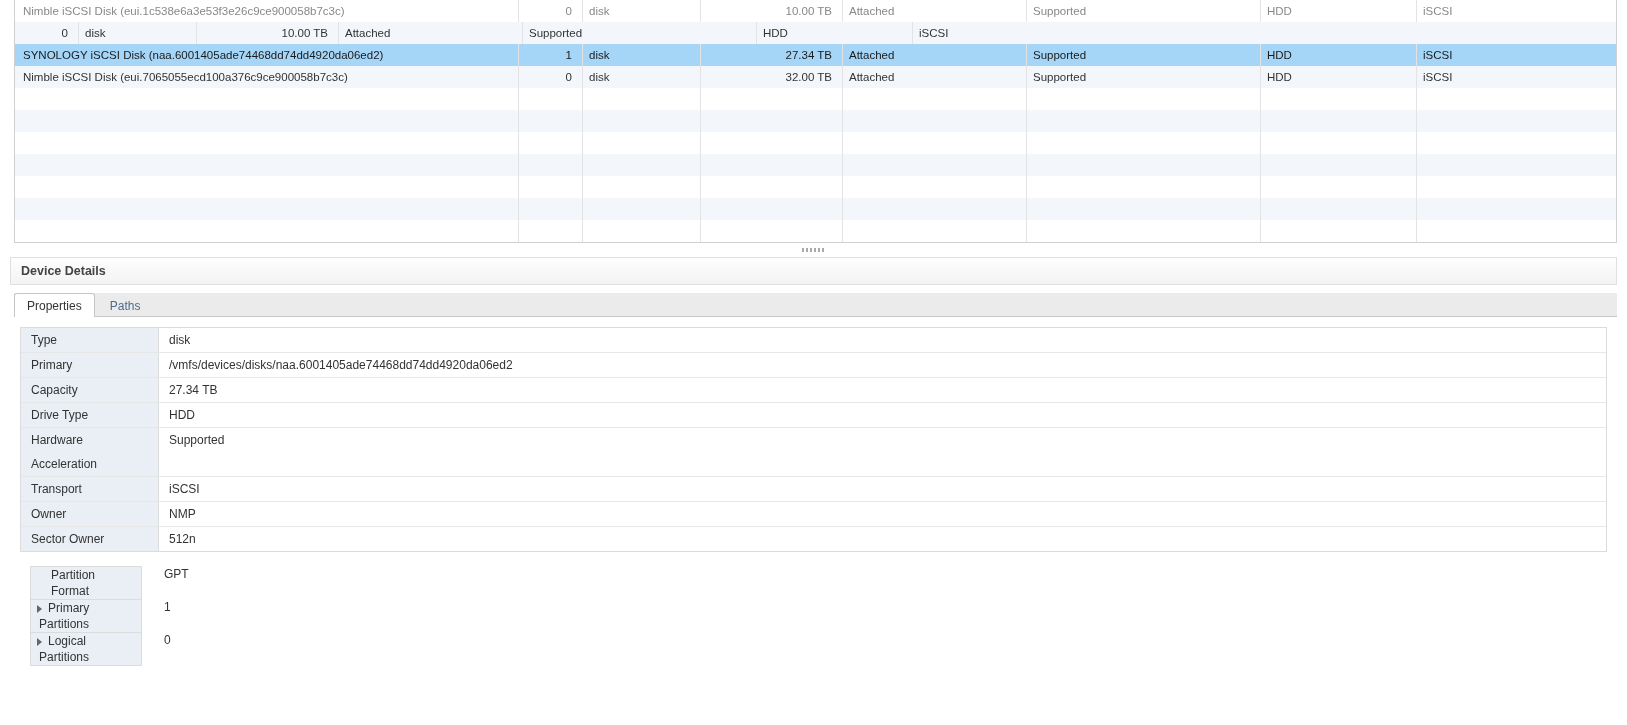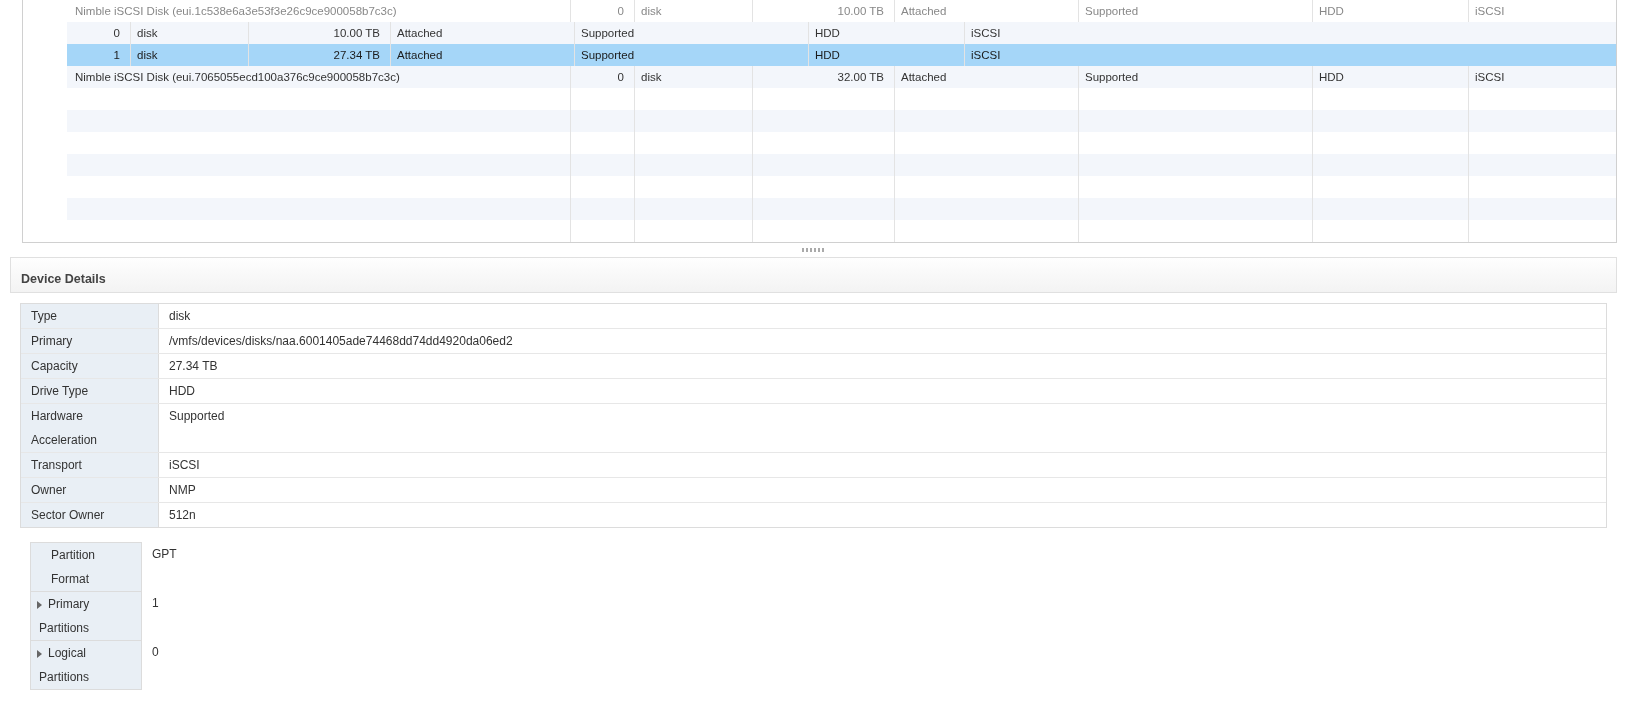--- a/index.html
+++ b/index.html
@@ -10,23 +10,22 @@
     color: #333;
     background: #fff;
     width: 1627px;
   }
   .container { width: 1627px; }
 
   
   .grid {
     border: 1px solid #d0d0d0;
     border-top: none;
-    margin: 0 10px 0 22px;
+    margin: 0 10px 0 14px;
     overflow: hidden;
-    padding-left: 44px;
   }
   .grid-body { }
   .grid-row {
     display: flex;
     height: 22px;
     line-height: 22px;
     font-size: 11.5px;
     color: #333;
   }
   .grid-row:nth-child(even) { background: #f3f6fb; }
@@ -59,21 +58,21 @@
     width: 24px; height: 4px;
     background: repeating-linear-gradient(to right, #aaa 0 2px, transparent 2px 4px);
     cursor: row-resize;
   }
 
   
   .section-title {
     font-size: 12.5px;
     font-weight: 600;
     color: #444;
-    padding: 14px 0 6px 10px;
+    padding: 6px 0 6px 10px;
     background: linear-gradient(#fefefe,#f3f3f3);
     border: 1px solid #e0e0e0;
     margin: 0 10px;
   }
 
   
   .tabs {
     display: flex;
     align-items: flex-end;
     margin: 8px 10px 0 14px;
@@ -148,28 +147,28 @@
     border-left: 5px solid #666;
     margin: 0 6px 0 2px;
     vertical-align: middle;
   }
   .prop-label .expander, .pd-label .expander, .mp-label .expander { margin-left: -2px; }
 
   
   .pd-table { margin-left: 20px; width: calc(100% - 40px); }
   .pd-row {
     display: flex;
-    min-height: 24px; line-height: 24px; font-size: 12px;
+    min-height: 24px; line-height: 16px; font-size: 12px;
   }
   .pd-label {
     width: 112px; padding: 0 8px; background: #e9eff5; color:#333;
     border: 1px solid #dcdcdc; border-bottom:none;
   }
   .pd-row:last-child .pd-label { border-bottom:1px solid #dcdcdc;}
-  .pd-value { padding: 0 10px; color:#333; }
+  .pd-value { padding: 0 22px; color:#333; }
 
 </style>
 </head>
 <body>
 
 <div class="container">
 
   <div class="grid">
     <div class="grid-body" id="grid-body">
         <div class="grid-row faded">
@@ -185,20 +184,21 @@
         <div class="grid-row">
           <div class="grid-cell c-lun num">0</div>
           <div class="grid-cell c-type">disk</div>
           <div class="grid-cell c-cap num">10.00 TB</div>
           <div class="grid-cell c-status">Attached</div>
           <div class="grid-cell c-hw">Supported</div>
           <div class="grid-cell c-drive">HDD</div>
           <div class="grid-cell c-trans">iSCSI</div>
         </div>
         <div class="grid-row selected">
+          <div class="grid-cell c-name">SYNOLOGY iSCSI Disk (naa.6001405ade74468dd74dd4920da06ed2)</div>
           <div class="grid-cell c-lun num">1</div>
           <div class="grid-cell c-type">disk</div>
           <div class="grid-cell c-cap num">27.34 TB</div>
           <div class="grid-cell c-status">Attached</div>
           <div class="grid-cell c-hw">Supported</div>
           <div class="grid-cell c-drive">HDD</div>
           <div class="grid-cell c-trans">iSCSI</div>
         </div>
         <div class="grid-row">
           <div class="grid-cell c-name">Nimble iSCSI Disk (eui.7065055ecd100a376c9ce900058b7c3c)</div>
@@ -282,20 +282,25 @@
         </div>
       </div>
   </div>
 
   <div class="resize-handle">
     <div class="grip"></div>
   </div>
 
   <div class="section-title">Device Details</div>
 
+  <div class="tabs">
+    <div class="tab active">Properties</div>
+    <div class="tab">Paths</div>
+    <div class="tabs-fill"></div>
+  </div>
 
   <div class="tab-content">
 
     <div class="prop-table" id="prop-table">
         <div class="prop-row">
           <div class="prop-label">Type</div>
           <div class="prop-value">disk</div>
         </div>
         <div class="prop-row">
           <div class="prop-label">Primary</div>

